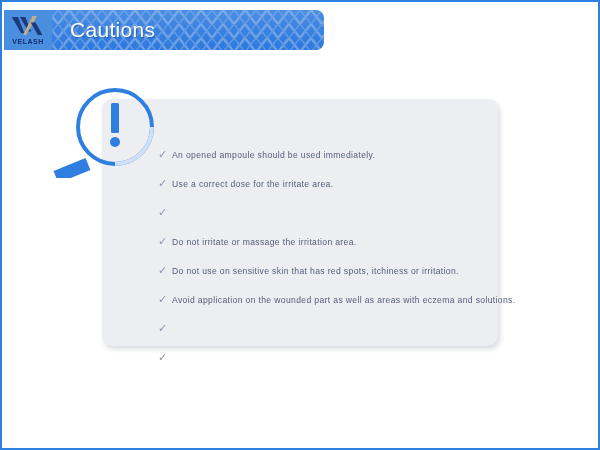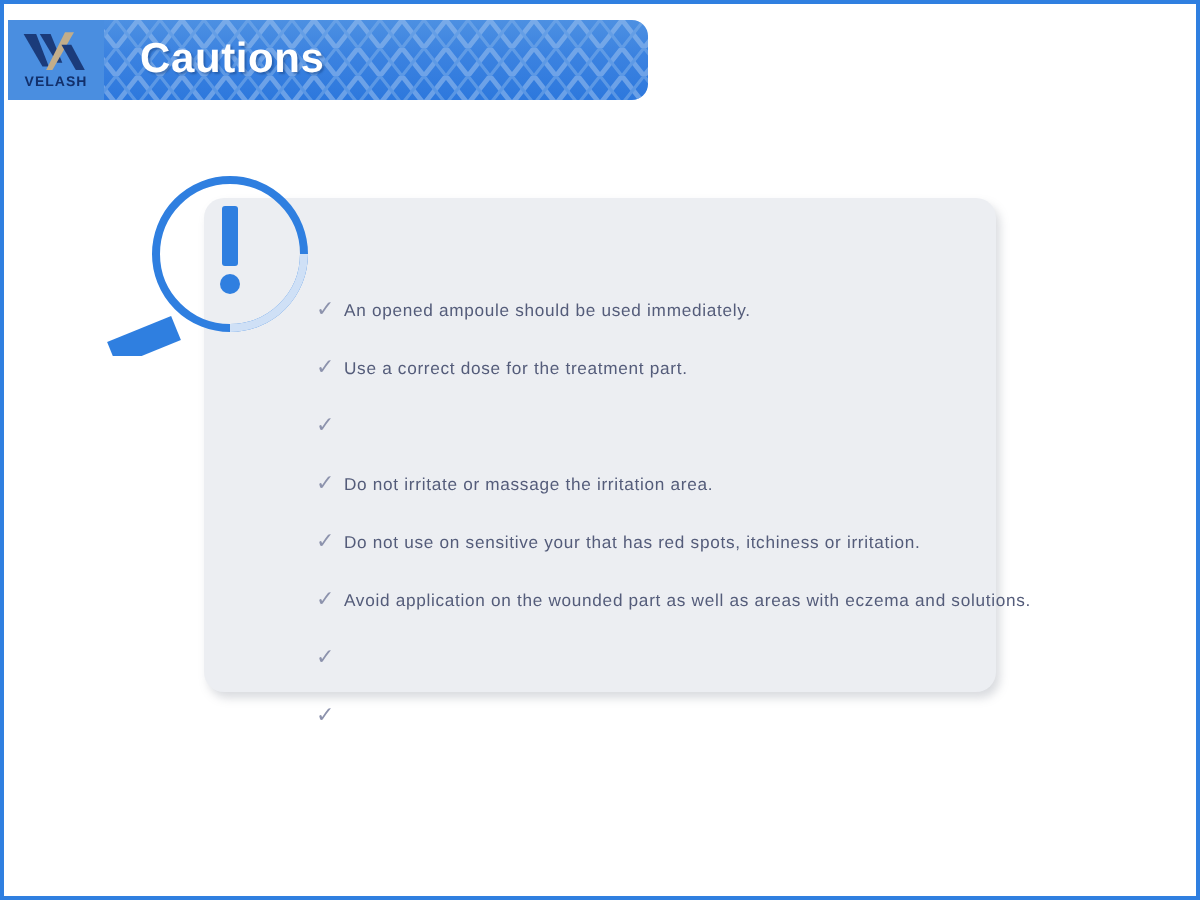--- a/index.html
+++ b/index.html
@@ -76,21 +76,21 @@
     inset: 0;
     opacity: 0.55;
   }
   .title-text {
     position: absolute;
     left: 56px;
     top: 0;
     height: 40px;
     line-height: 40px;
     font-size: 21px;
-    font-weight: bold;
+    font-weight: normal;
     color: #ffffff;
     letter-spacing: 0.3px;
     text-shadow: 1px 1px 1px rgba(20,60,120,0.45);
     z-index: 2;
     white-space: nowrap;
   }
 
   
   .card {
     position: absolute;
@@ -176,35 +176,35 @@
   <div class="card">
     <div class="list">
 
       <div class="list-item">
         <span class="check-icon">✓</span>
         <span class="item-text">An opened ampoule should be used immediately.</span>
       </div>
 
       <div class="list-item">
         <span class="check-icon">✓</span>
-        <span class="item-text">Use a correct dose for the treatment part.</span>
+        <span class="item-text">Use a correct dose for the irritate area.</span>
       </div>
 
       <div class="list-item">
         <span class="check-icon">✓</span>
       </div>
 
       <div class="list-item">
         <span class="check-icon">✓</span>
         <span class="item-text">Do not irritate or massage the irritation area.</span>
       </div>
 
       <div class="list-item">
         <span class="check-icon">✓</span>
-        <span class="item-text">Do not use on sensitive your that has red spots, itchiness or irritation.</span>
+        <span class="item-text">Do not use on sensitive skin that has red spots, itchiness or irritation.</span>
       </div>
 
       <div class="list-item">
         <span class="check-icon">✓</span>
         <span class="item-text">Avoid application on the wounded part as well as areas with eczema and solutions.</span>
       </div>
 
       <div class="list-item">
         <span class="check-icon">✓</span>
       </div>

